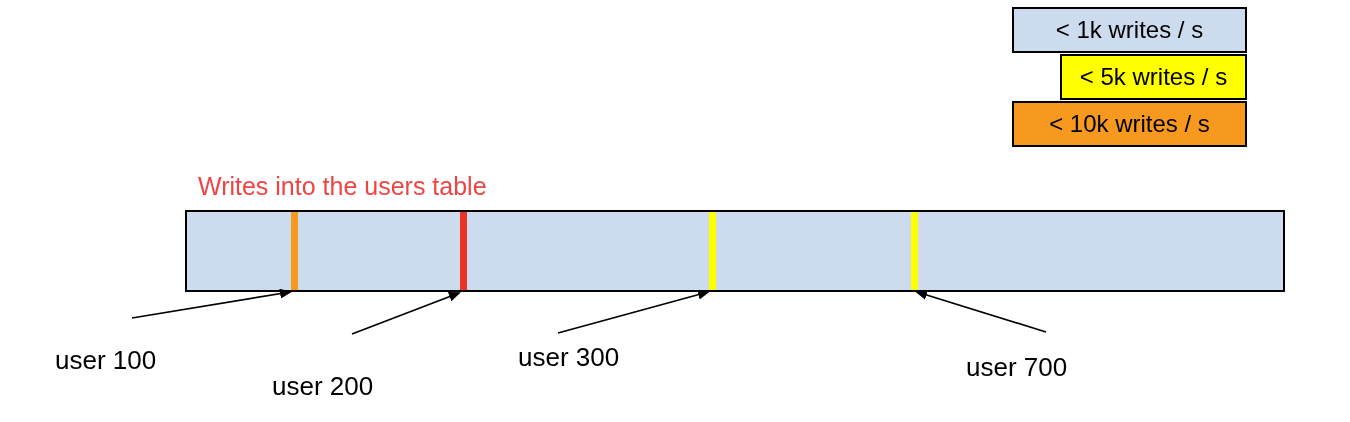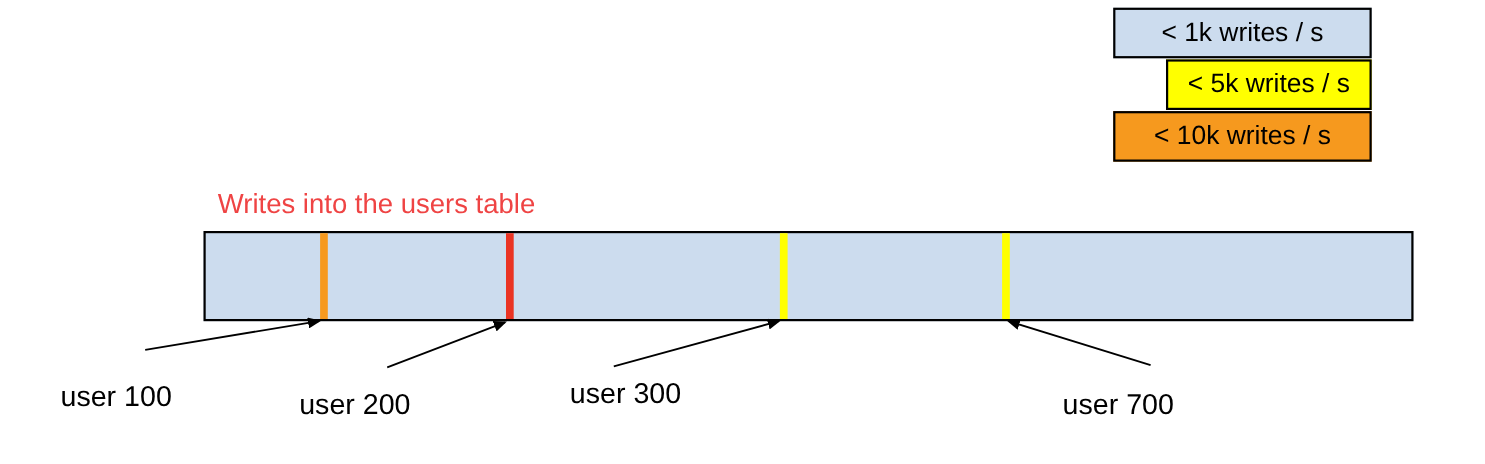--- a/index.html
+++ b/index.html
@@ -67,21 +67,21 @@
     height: 422px;
     pointer-events: none;
   }
   .user-label {
     position: absolute;
     font-size: 26px;
     color: #000000;
     white-space: nowrap;
   }
   .lbl-100 { left: 55px;  top: 334px; margin-top: 11px; }
-  .lbl-200 { left: 272px; top: 352px; }
+  .lbl-200 { left: 272px; top: 371px; }
   .lbl-300 { left: 494px; top: 342px; margin-left: 24px; }
   .lbl-400 { left: 966px; top: 352px; }
 </style>
 </head>
 <body>
 
 <div class="canvas">
 
   <div class="title">Writes into the users table</div>
 

